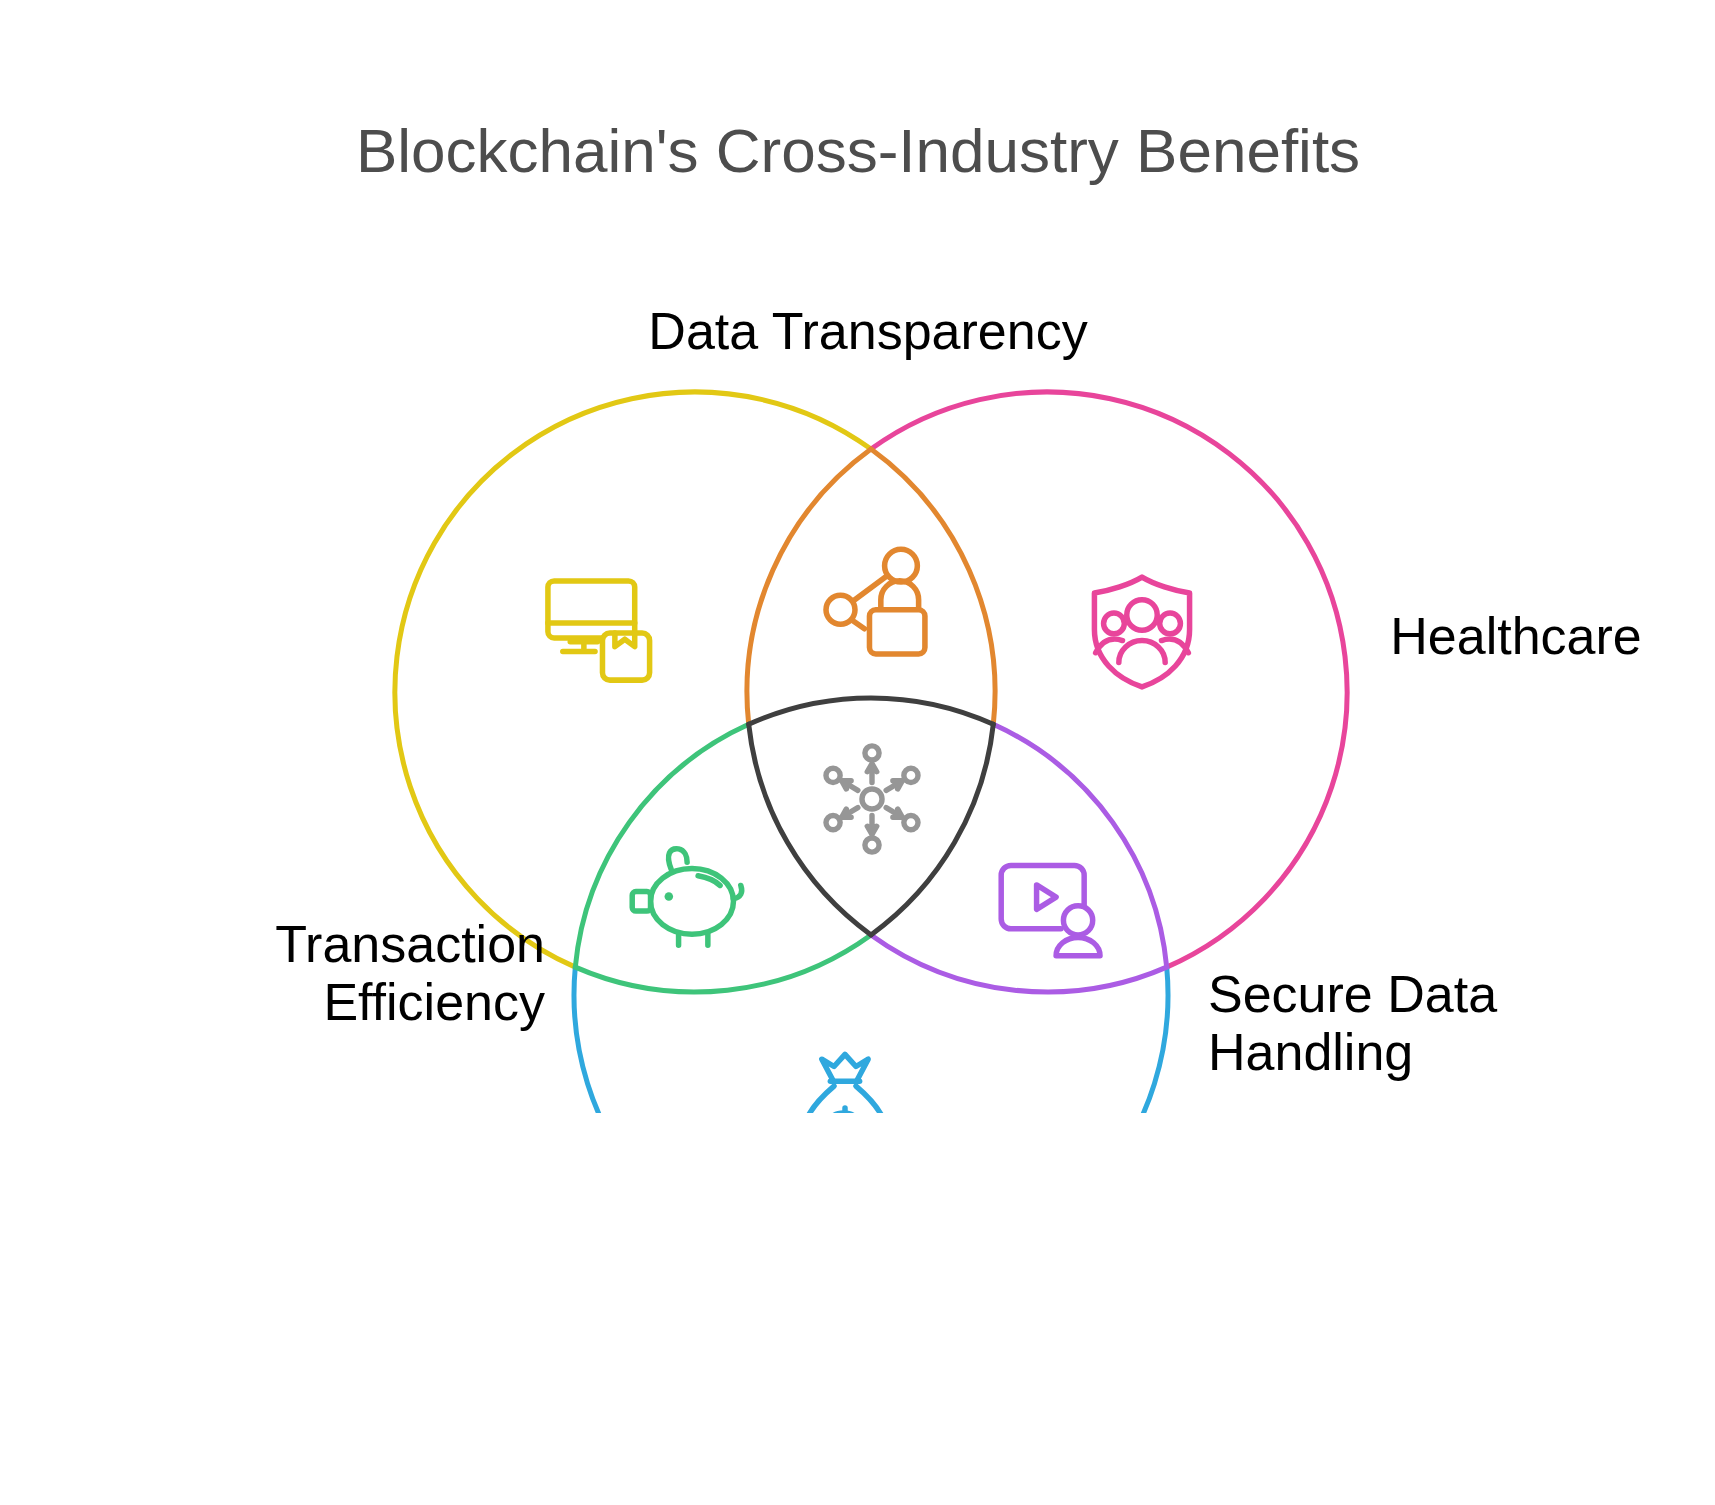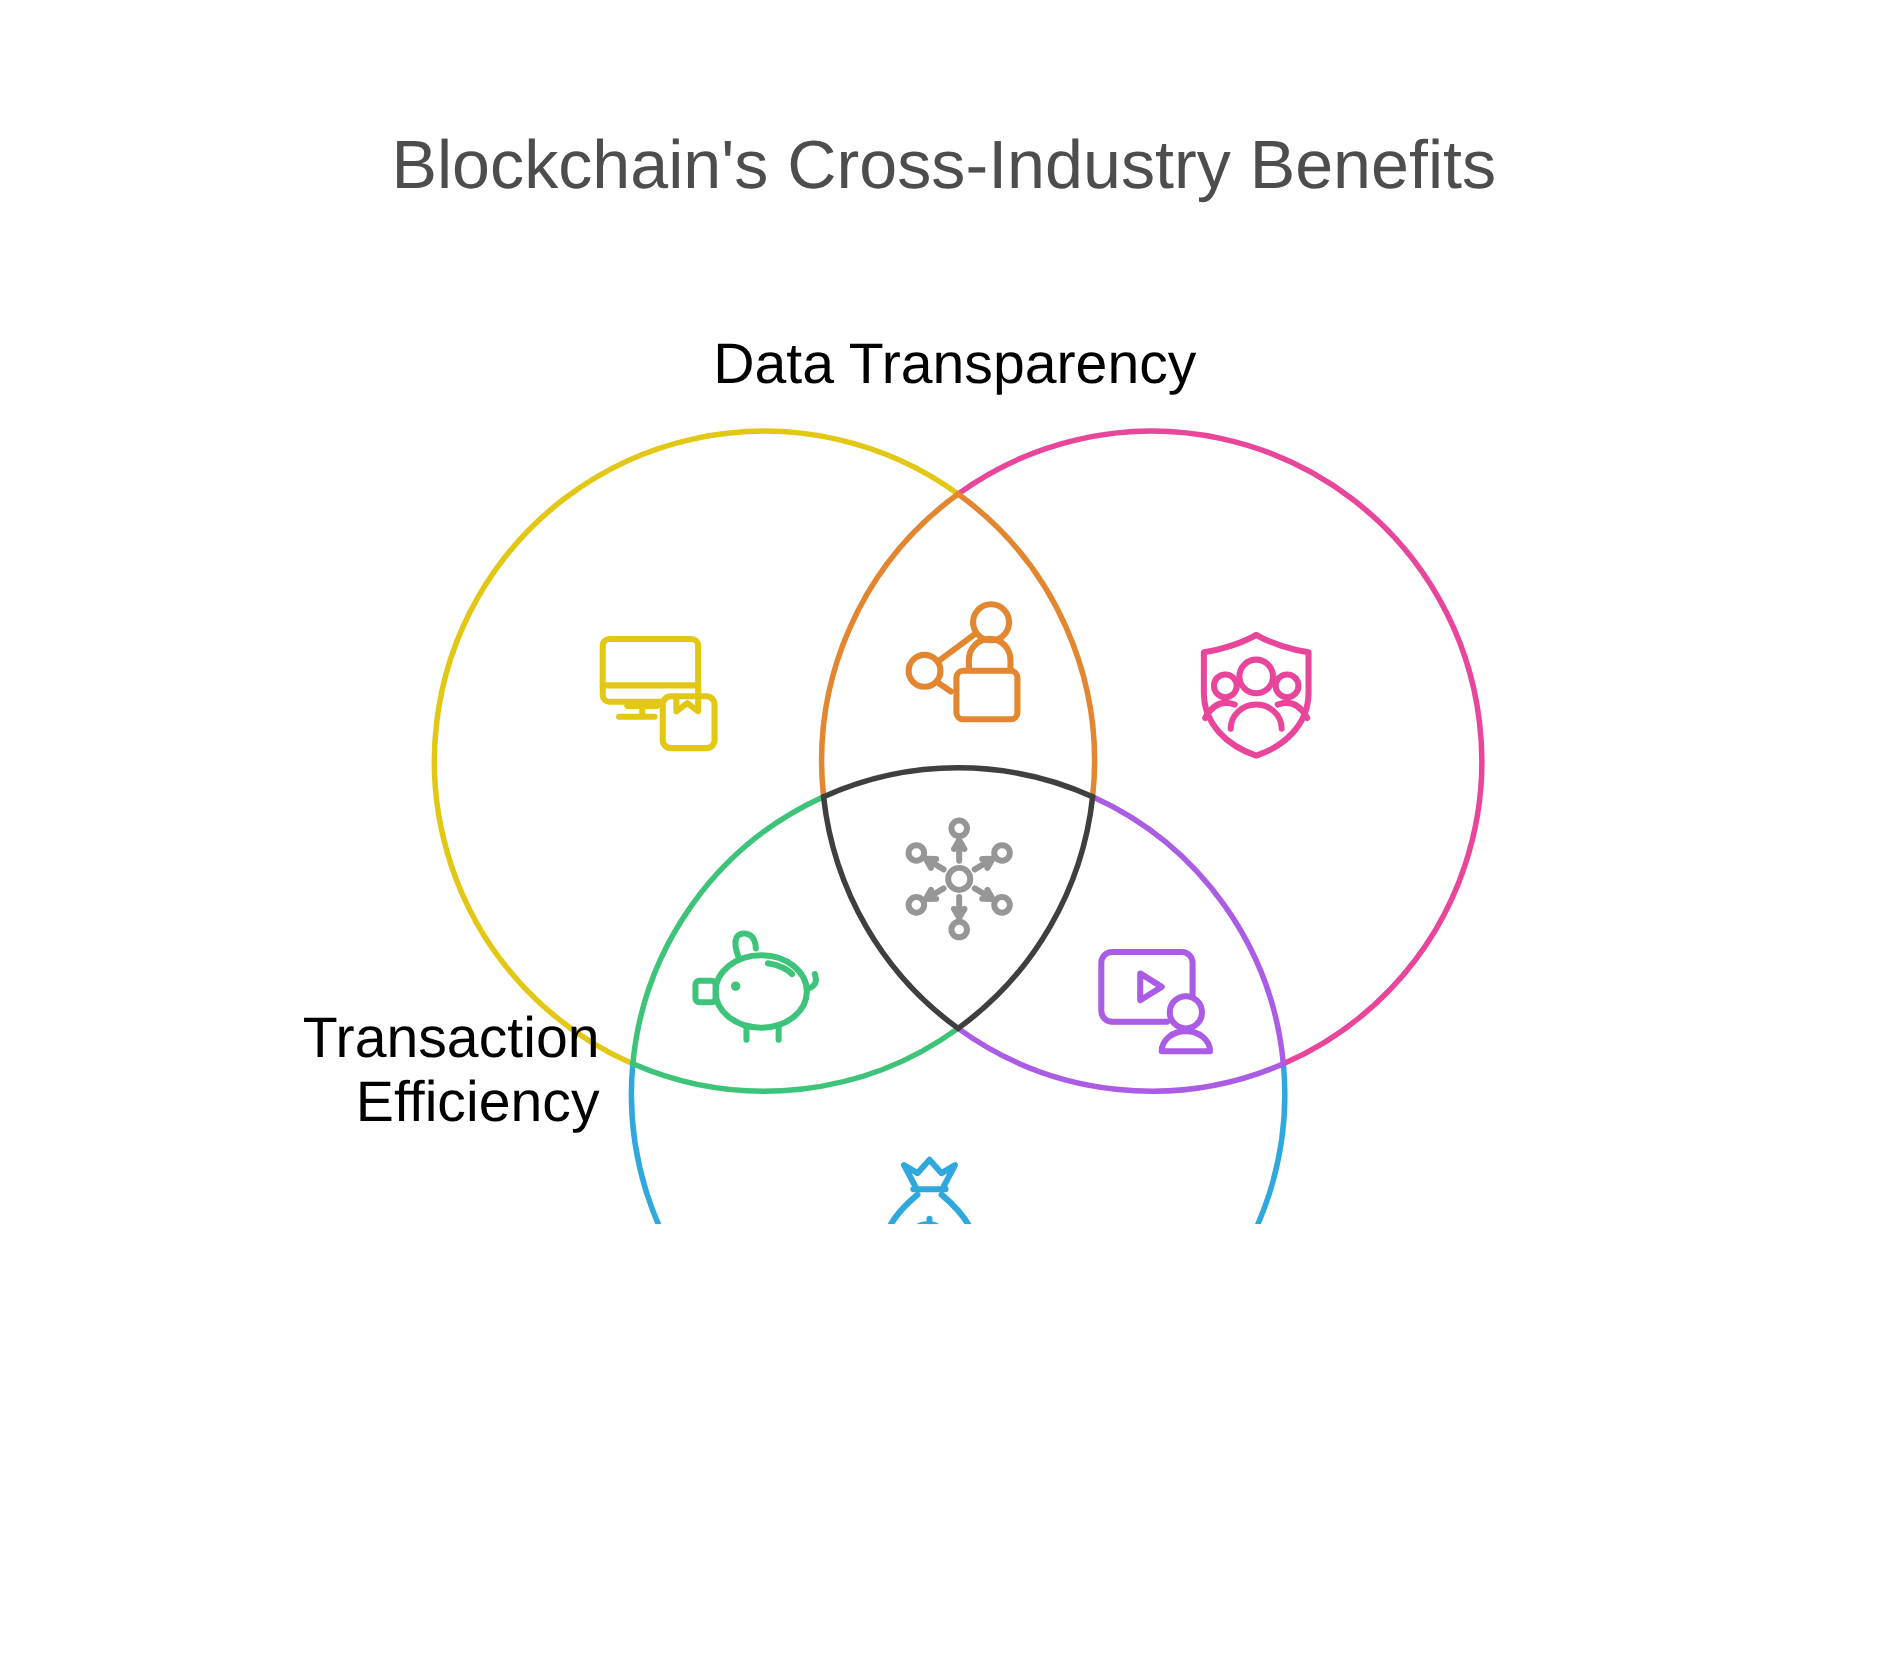--- a/index.html
+++ b/index.html
@@ -95,17 +95,19 @@
       <path d="M38 28 H62"></path>
       <path d="M41 32 C28 43 16 57 16 71 C16 86 31 95 50 95 C69 95 84 86 84 71 C84 57 72 43 59 32"></path>
       <path d="M50 50 V87"></path>
       <path d="M60 60 C58 56 54 54 49 54 C42 54 38 57 38 62 C38 67 43 69 50 70 C57 71 62 73 62 78 C62 83 57 86 50 86 C45 86 41 84 39 81"></path>
     </g>
   </svg>
 
   <div class="lbl center" style="left:868px;top:331px;">Data Transparency</div>
 
 
+  <div class="lbl center" style="left:1516px;top:636px;">Healthcare</div>
 
   <div class="lbl vmid wrap" style="left:245px;top:973px;width:300px;text-align:right;">Transaction Efficiency</div>
 
+  <div class="lbl vmid wrap" style="left:1208px;top:1023px;width:330px;text-align:left;">Secure Data Handling</div>
 
 </div>
 
 </body></html>

